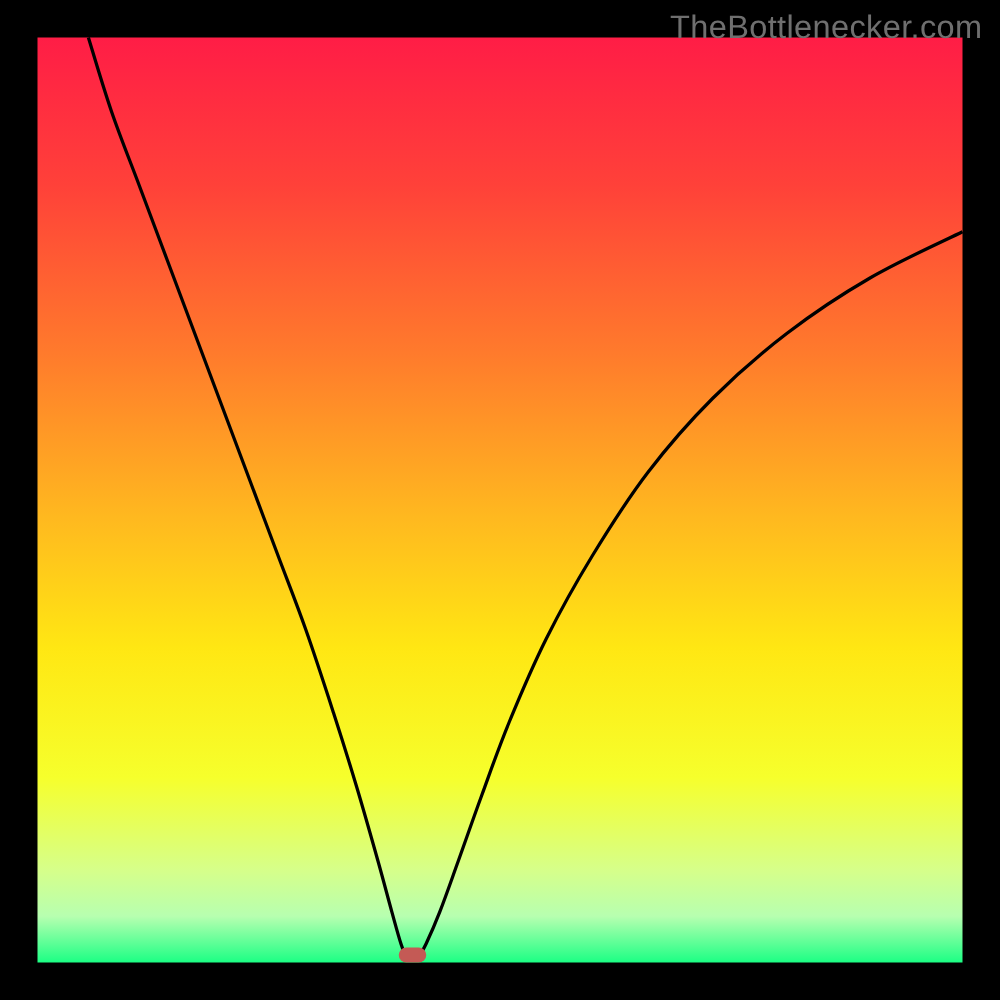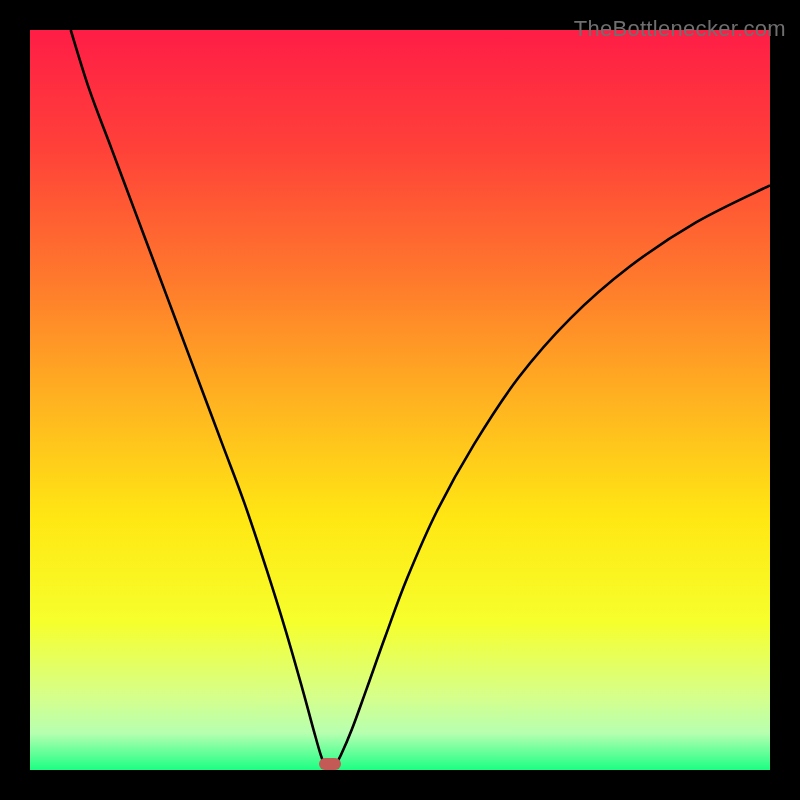--- a/index.html
+++ b/index.html
@@ -20,24 +20,24 @@
   .plot-area {
     position: absolute;
     left: 30px;
     top: 30px;
     width: 740px;
     height: 740px;
     
   }
   .watermark {
     position: absolute;
-    top: 16px;
+    top: 6px;
     right: 14px;
     color: #6f6f6f;
-    font-size: 22px;
+    font-size: 26px;
     font-weight: 500;
     letter-spacing: 0.3px;
   }
   svg.curve-layer {
     position: absolute;
     left: 0;
     top: 0;
     width: 100%;
     height: 100%;
     overflow: visible;

